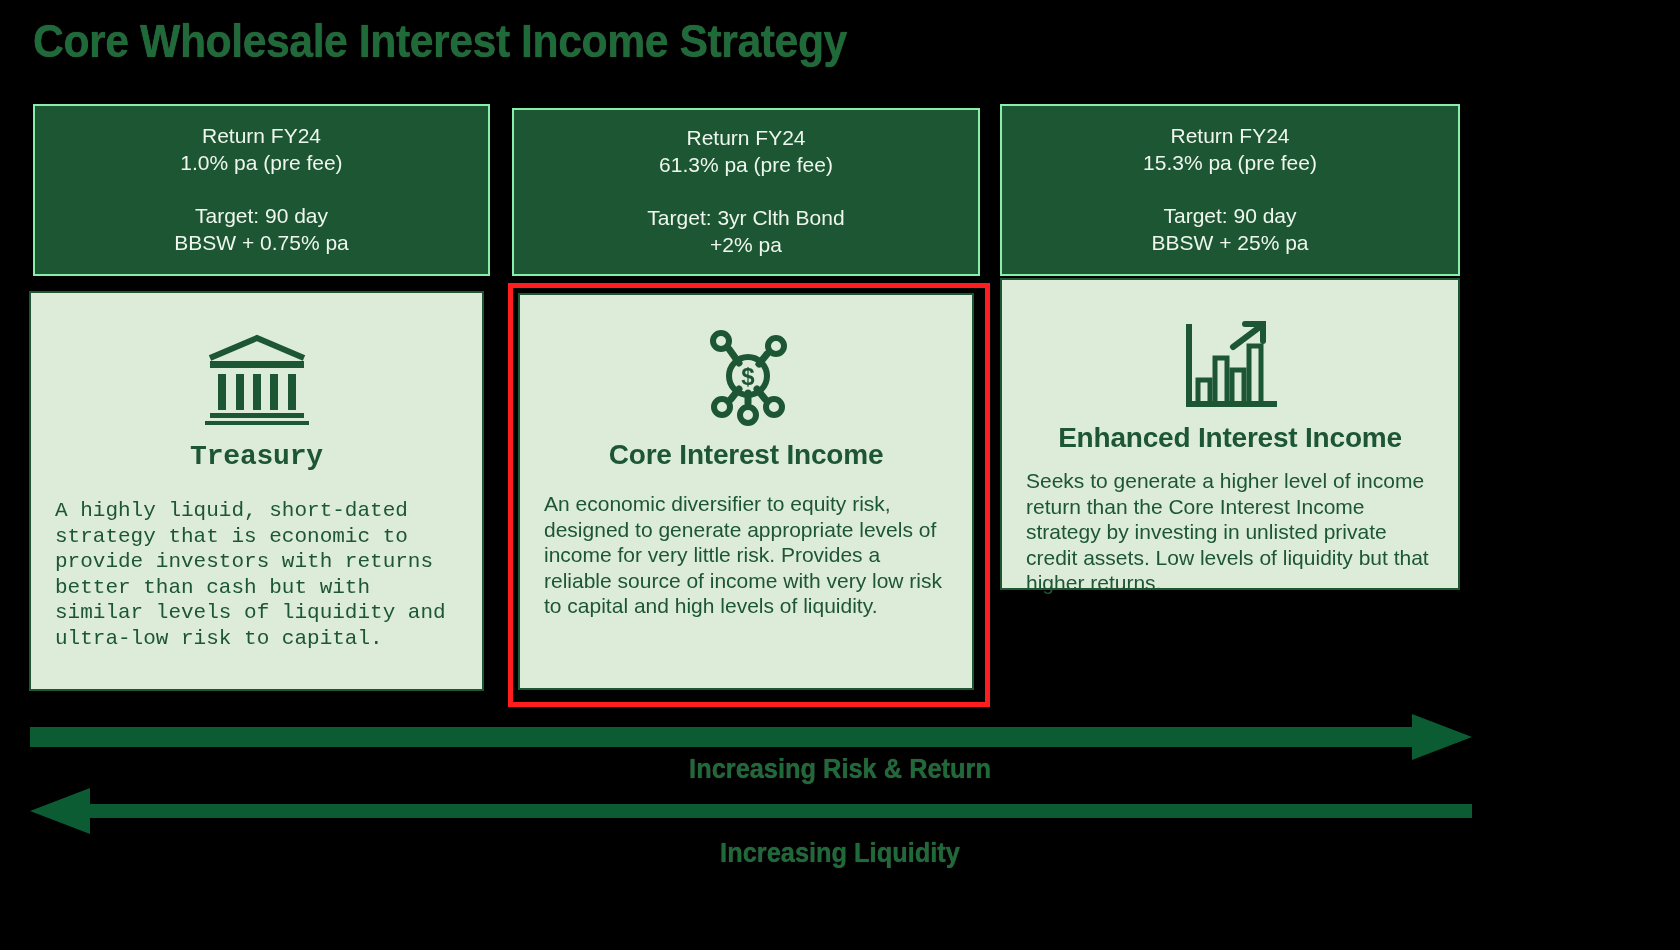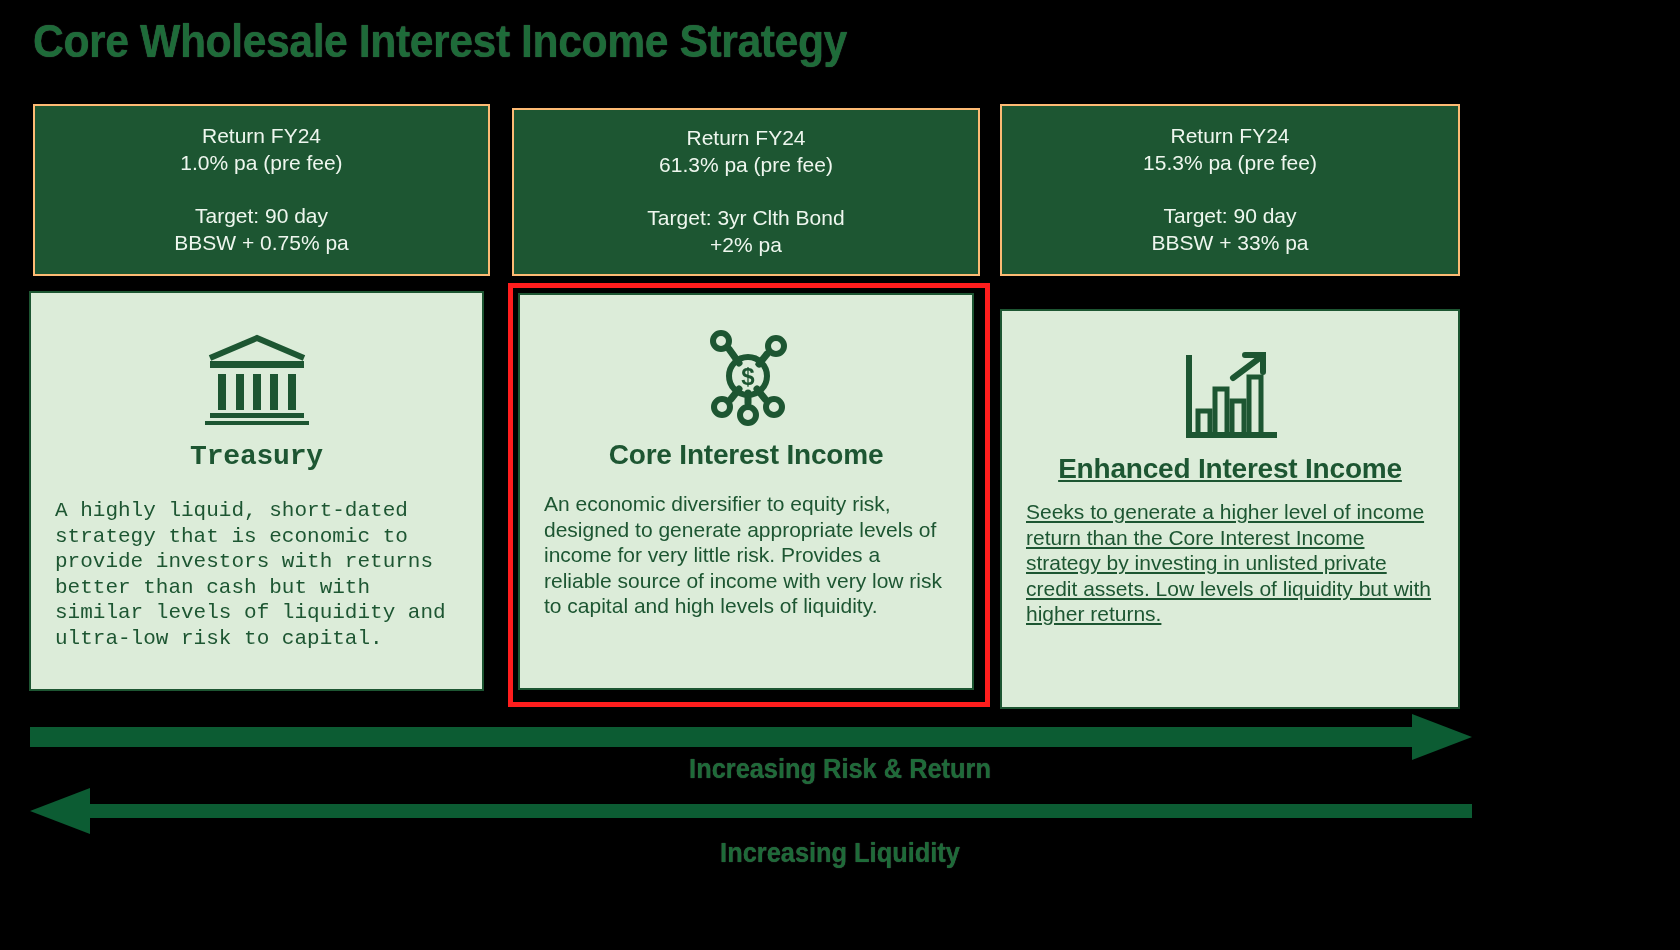--- a/index.html
+++ b/index.html
@@ -27,21 +27,21 @@
     text-shadow: 0 0 1px rgba(255,255,255,0.35);
     white-space: nowrap;
     transform: scaleX(0.93);
     transform-origin: left center;
   }
 
   
   .return-box {
     position: absolute;
     background: #1d5632;
-    border: 2px solid #fdba74;
+    border: 2px solid #86efac;
     box-sizing: border-box;
     color: #eef6ee;
     text-align: center;
     font-size: 21px;
     line-height: 1.28;
     display: flex;
     flex-direction: column;
     justify-content: center;
     align-items: center;
     padding: 6px 10px;
@@ -55,21 +55,21 @@
   .strategy-card {
     position: absolute;
     background: #dcecd9;
     border: 2px solid #1d5632;
     box-sizing: border-box;
     color: #1d5632;
     padding: 0 24px;
   }
   .sc-0 { left: 29px;   top: 291px; width: 455px; height: 400px; font-family: Liberation Mono, monospace; }
   .sc-1 { left: 518px;  top: 293px; width: 456px; height: 397px; }
-  .sc-2 { left: 1000px; top: 309px; width: 460px; height: 400px; text-decoration: underline; }
+  .sc-2 { left: 1000px; top: 278px; width: 460px; height: 312px; }
 
   
   #highlight-ring {
     position: absolute;
     left: 508px;
     top: 283px;
     width: 482px;
     height: 424px;
     border: 5px solid #ff1d1d;
     box-sizing: border-box;
@@ -141,21 +141,21 @@
   <div class="blank-line"></div>
   <div>Target: 3yr Clth Bond</div>
   <div>+2% pa</div>
 </div>
 
 <div class="return-box rb-2">
   <div>Return FY24</div>
   <div>15.3% pa (pre fee)</div>
   <div class="blank-line"></div>
   <div>Target: 90 day</div>
-  <div>BBSW + 33% pa</div>
+  <div>BBSW + 25% pa</div>
 </div>
 
 <div class="strategy-card sc-0">
   <div class="card-icon">
     <svg width="110" height="92" viewBox="0 0 110 92" fill="none" stroke="#1d5632">
       <polyline points="8,25 55,5 102,25" stroke-width="6" stroke-linejoin="miter" fill="none"></polyline>
       <rect x="8" y="28" width="94" height="7" fill="#1d5632" stroke="none"></rect>
       <rect x="16" y="41" width="8" height="36" fill="#1d5632" stroke="none"></rect>
       <rect x="34" y="41" width="8" height="36" fill="#1d5632" stroke="none"></rect>
       <rect x="51" y="41" width="8" height="36" fill="#1d5632" stroke="none"></rect>
@@ -202,21 +202,21 @@
       <rect x="17" y="60" width="12" height="24" stroke-width="5" fill="none"></rect>
       <rect x="34" y="38" width="12" height="46" stroke-width="5" fill="none"></rect>
       <rect x="51" y="50" width="12" height="34" stroke-width="5" fill="none"></rect>
       <rect x="68" y="26" width="12" height="58" stroke-width="5" fill="none"></rect>
 
       <line x1="52" y1="27" x2="80" y2="6" stroke-width="6" stroke-linecap="round"></line>
       <polyline points="64,4 82,4 82,21" stroke-width="6" fill="none" stroke-linejoin="miter" stroke-linecap="round"></polyline>
     </svg>
   </div>
   <div class="card-title">Enhanced Interest Income</div>
-  <div class="card-body">Seeks to generate a higher level of income return than the Core Interest Income strategy by investing in unlisted private credit assets. Low levels of liquidity but with higher returns.</div>
+  <div class="card-body">Seeks to generate a higher level of income return than the Core Interest Income strategy by investing in unlisted private credit assets. Low levels of liquidity but that higher returns.</div>
 </div>
 
 <div id="highlight-ring"></div>
 
 <div class="arrow-row" id="arrow-risk">
   <svg width="1442" height="46" viewBox="0 0 1442 46" preserveAspectRatio="none">
     <rect x="0" y="13" width="1390" height="20" fill="#0c5c33"></rect>
     <polygon points="1382,0 1442,23 1382,46" fill="#0c5c33"></polygon>
   </svg>
 </div>

